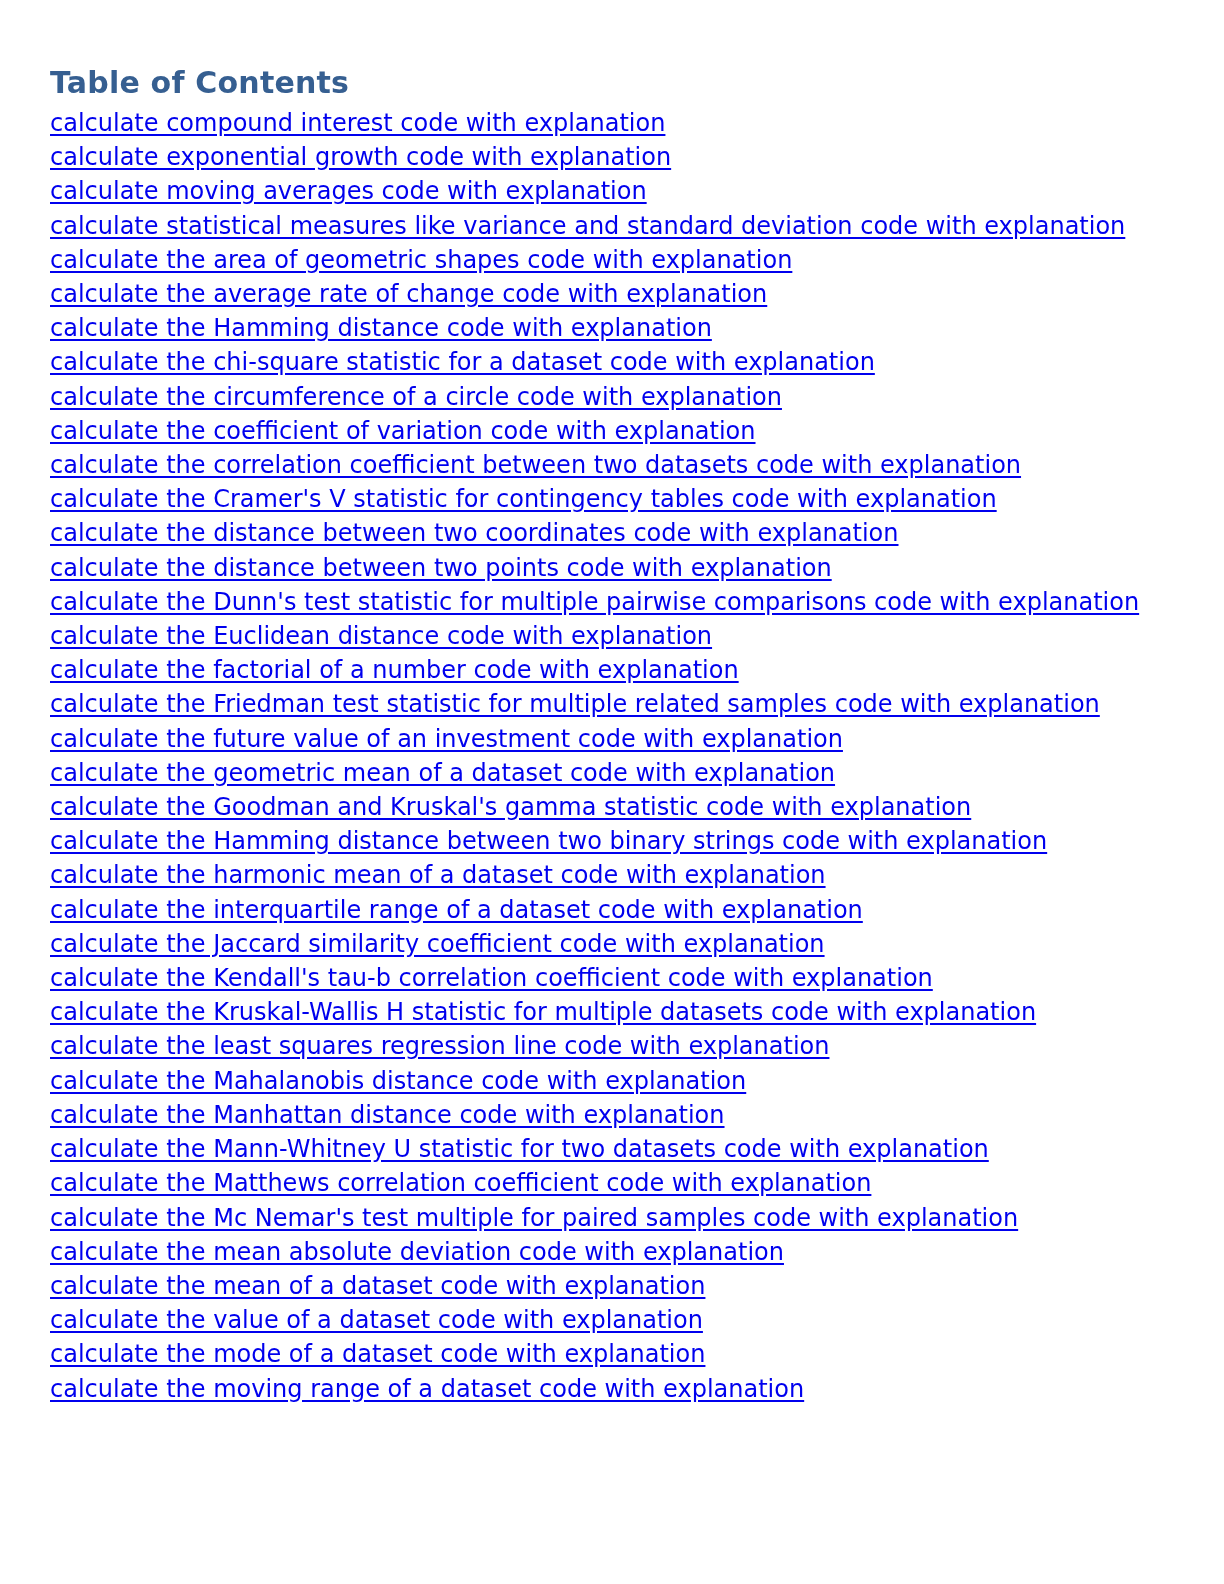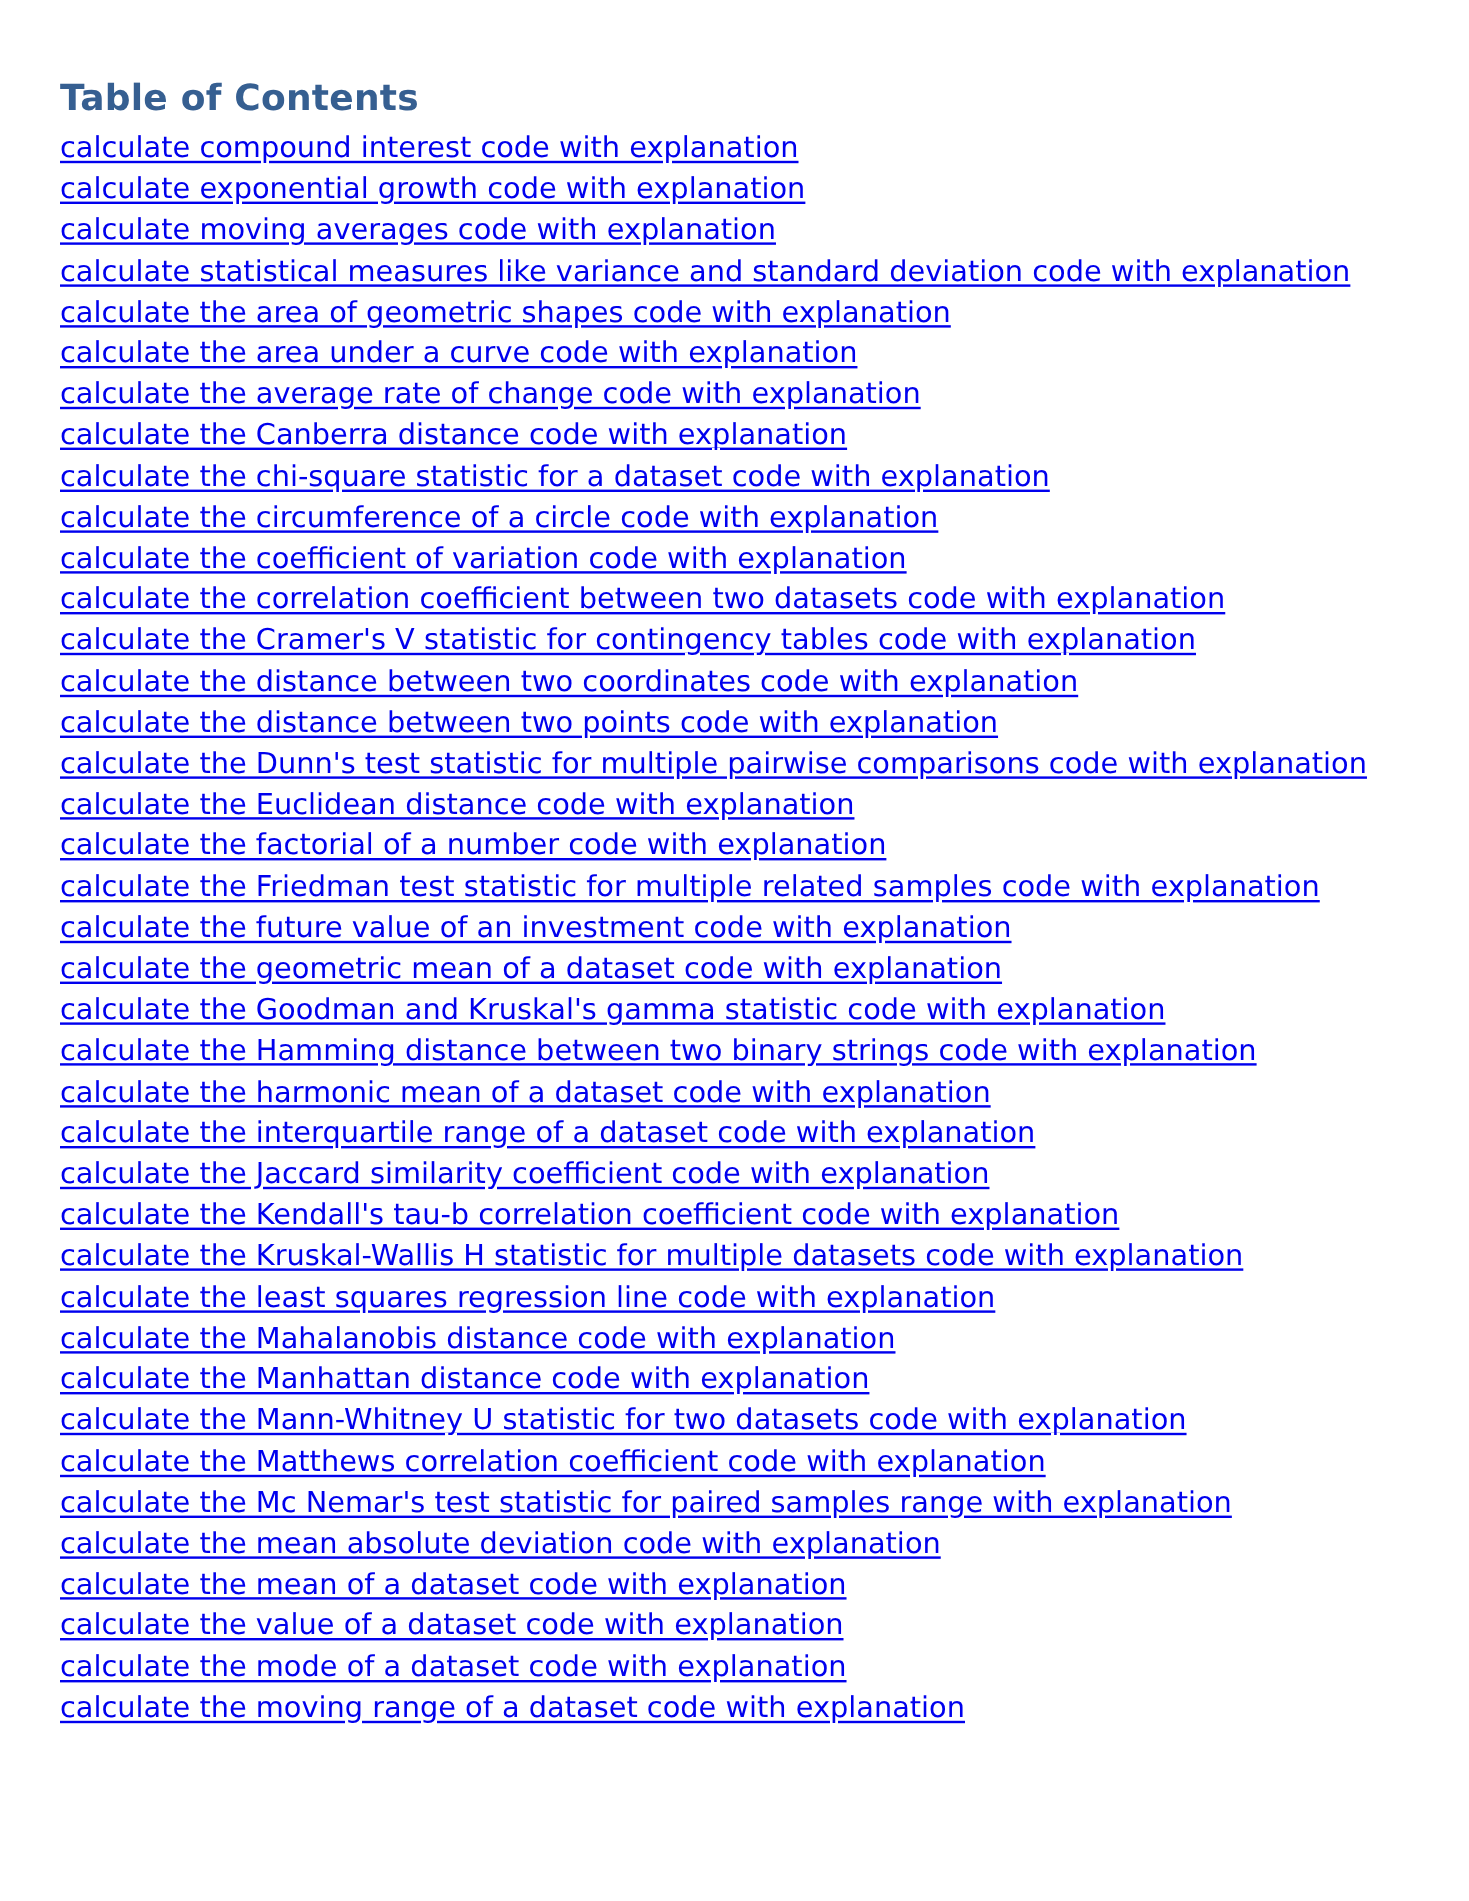--- a/index.html
+++ b/index.html
@@ -54,25 +54,24 @@
       <a href="#" class="toc-link">calculate compound interest code with explanation</a>
 
       <a href="#" class="toc-link">calculate exponential growth code with explanation</a>
 
       <a href="#" class="toc-link">calculate moving averages code with explanation</a>
 
       <a href="#" class="toc-link">calculate statistical measures like variance and standard deviation code with explanation</a>
 
       <a href="#" class="toc-link">calculate the area of geometric shapes code with explanation</a>
 
-      <a href="#" class="toc-link">calculate the area under a curve code with explanation</a>
 
       <a href="#" class="toc-link">calculate the average rate of change code with explanation</a>
 
-      <a href="#" class="toc-link">calculate the Canberra distance code with explanation</a>
+      <a href="#" class="toc-link">calculate the Hamming distance code with explanation</a>
 
       <a href="#" class="toc-link">calculate the chi-square statistic for a dataset code with explanation</a>
 
       <a href="#" class="toc-link">calculate the circumference of a circle code with explanation</a>
 
       <a href="#" class="toc-link">calculate the coefficient of variation code with explanation</a>
 
       <a href="#" class="toc-link">calculate the correlation coefficient between two datasets code with explanation</a>
 
 
@@ -112,21 +111,21 @@
 
       <a href="#" class="toc-link">calculate the Mahalanobis distance code with explanation</a>
 
       <a href="#" class="toc-link">calculate the Manhattan distance code with explanation</a>
 
 
       <a href="#" class="toc-link">calculate the Mann-Whitney U statistic for two datasets code with explanation</a>
 
       <a href="#" class="toc-link">calculate the Matthews correlation coefficient code with explanation</a>
 
-      <a href="#" class="toc-link">calculate the Mc Nemar's test statistic for paired samples range with explanation</a>
+      <a href="#" class="toc-link">calculate the Mc Nemar's test multiple for paired samples code with explanation</a>
 
       <a href="#" class="toc-link">calculate the mean absolute deviation code with explanation</a>
 
       <a href="#" class="toc-link">calculate the mean of a dataset code with explanation</a>
 
       <a href="#" class="toc-link">calculate the value of a dataset code with explanation</a>
 
       <a href="#" class="toc-link">calculate the mode of a dataset code with explanation</a>
 
       <a href="#" class="toc-link">calculate the moving range of a dataset code with explanation</a>

